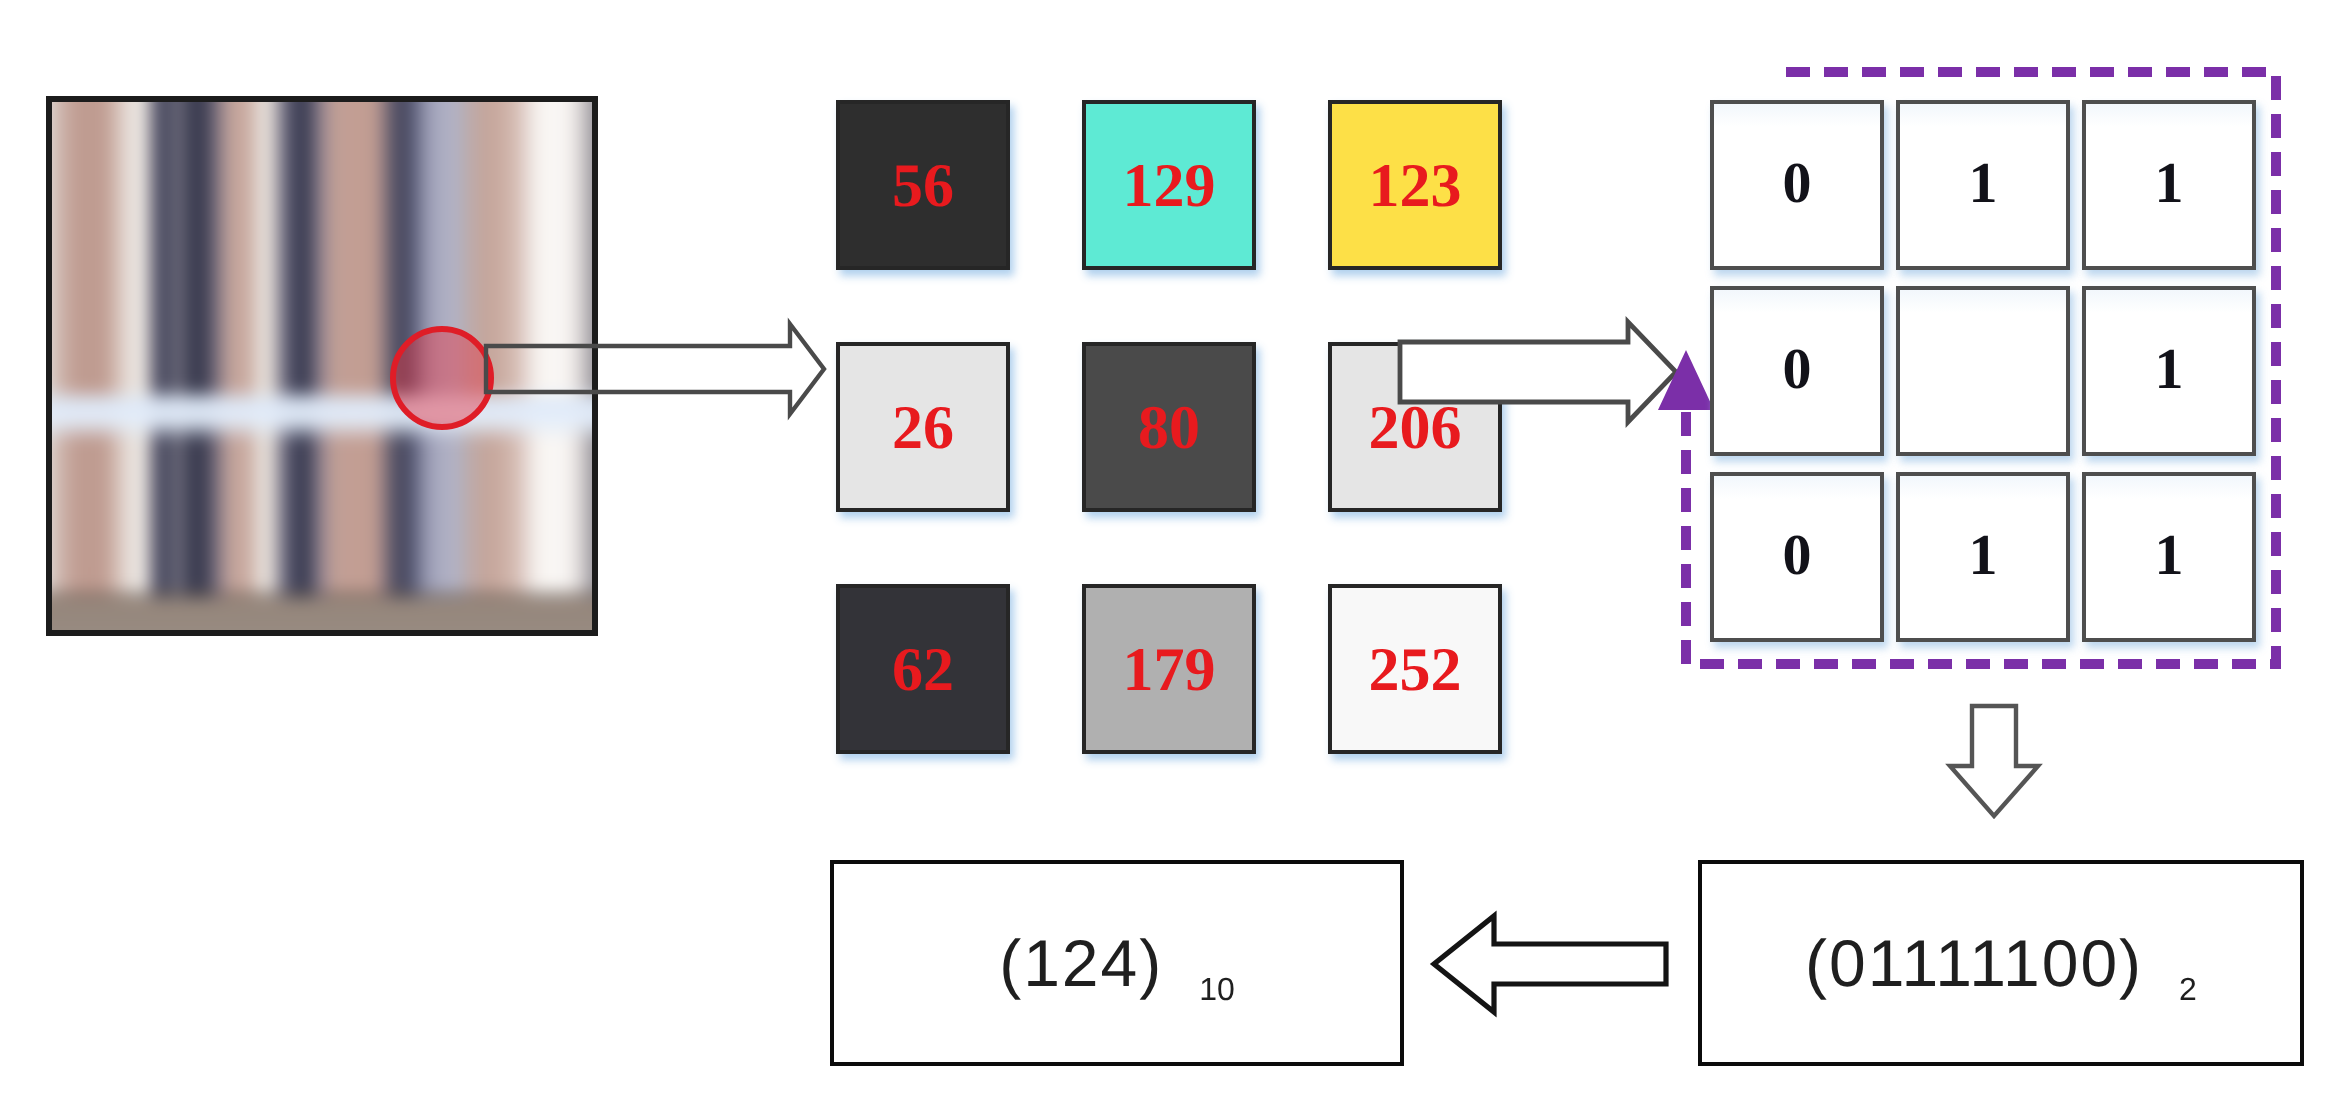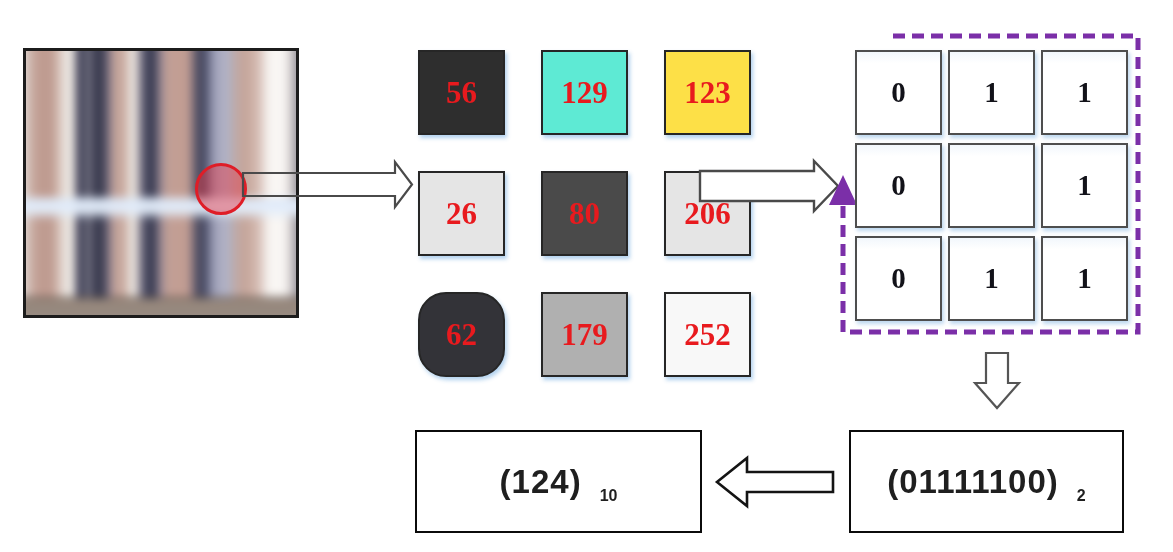--- a/index.html
+++ b/index.html
@@ -70,25 +70,25 @@
     background:linear-gradient(180deg,#f2f7fc 0%,#ffffff 14%);
     display:flex;align-items:center;justify-content:center;
     font-family:"Liberation Serif","DejaVu Serif",serif;
     font-weight:700;font-size:29px;color:#121219;
     box-shadow:2px 3px 4px rgba(173,205,235,.8);
   }
   
   .value-box{
     position:absolute;border:2.5px solid #0b0b0b;background:#fff;box-sizing:border-box;
     display:flex;align-items:center;justify-content:center;
-    font-weight:700;font-size:33px;color:#1f1f1f;
+    font-weight:400;font-size:33px;color:#1f1f1f;
     letter-spacing:1px;
   }
   .decimal-box{left:415px;top:430px;width:287px;height:103px;}
-  .binary-box{left:849px;top:430px;width:275px;height:103px;}
+  .binary-box{left:849px;top:430px;width:303px;height:103px;}
   .value-box .base{
     font-size:16px;letter-spacing:0;
     position:relative;top:14px;margin-left:18px;
   }
 </style>
 </head>
 <body>
 
 <div class="stage">
 
@@ -101,21 +101,21 @@
     <path d="M3,17 H155 V6 L172,28.5 L155,51 V40 H3 Z" fill="none" stroke="#4a4a4a" stroke-width="2.2"></path>
   </svg>
 
   <div class="grid pixel-grid" style="color: rgb(232, 26, 30);">
     <div class="cell" style="background: rgb(46, 46, 46);">56</div>
     <div class="cell" style="background: #5eead4;">129</div>
     <div class="cell" style="background: #fde047;">123</div>
     <div class="cell" style="background: #e5e5e5;">26</div>
     <div class="cell" style="background: rgb(74, 74, 74);">80</div>
     <div class="cell" style="background: #e5e5e5;">206</div>
-    <div class="cell" style="background: rgb(51, 51, 56); border-radius: 28px;">62</div>
+    <div class="cell" style="background: rgb(51, 51, 56);">62</div>
     <div class="cell" style="background: rgb(176, 176, 176);">179</div>
     <div class="cell" style="background: rgb(248, 248, 248);">252</div>
   </div>
 
   <svg class="arr" style="left:697px;top:155px" width="146" height="62" viewBox="0 0 146 62">
     <path d="M3,16 H117 V6 L141,31 L117,56 V46 H3 Z" fill="#ffffff" stroke="#4a4a4a" stroke-width="2.4"></path>
   </svg>
 
   <svg class="arr" style="left:826px;top:24px" width="322" height="324" viewBox="0 0 322 324">
     <path d="M67,12 H312 V308 H17 V181" fill="none" stroke="#7b2fa8" stroke-width="5" stroke-dasharray="12 7"></path>

